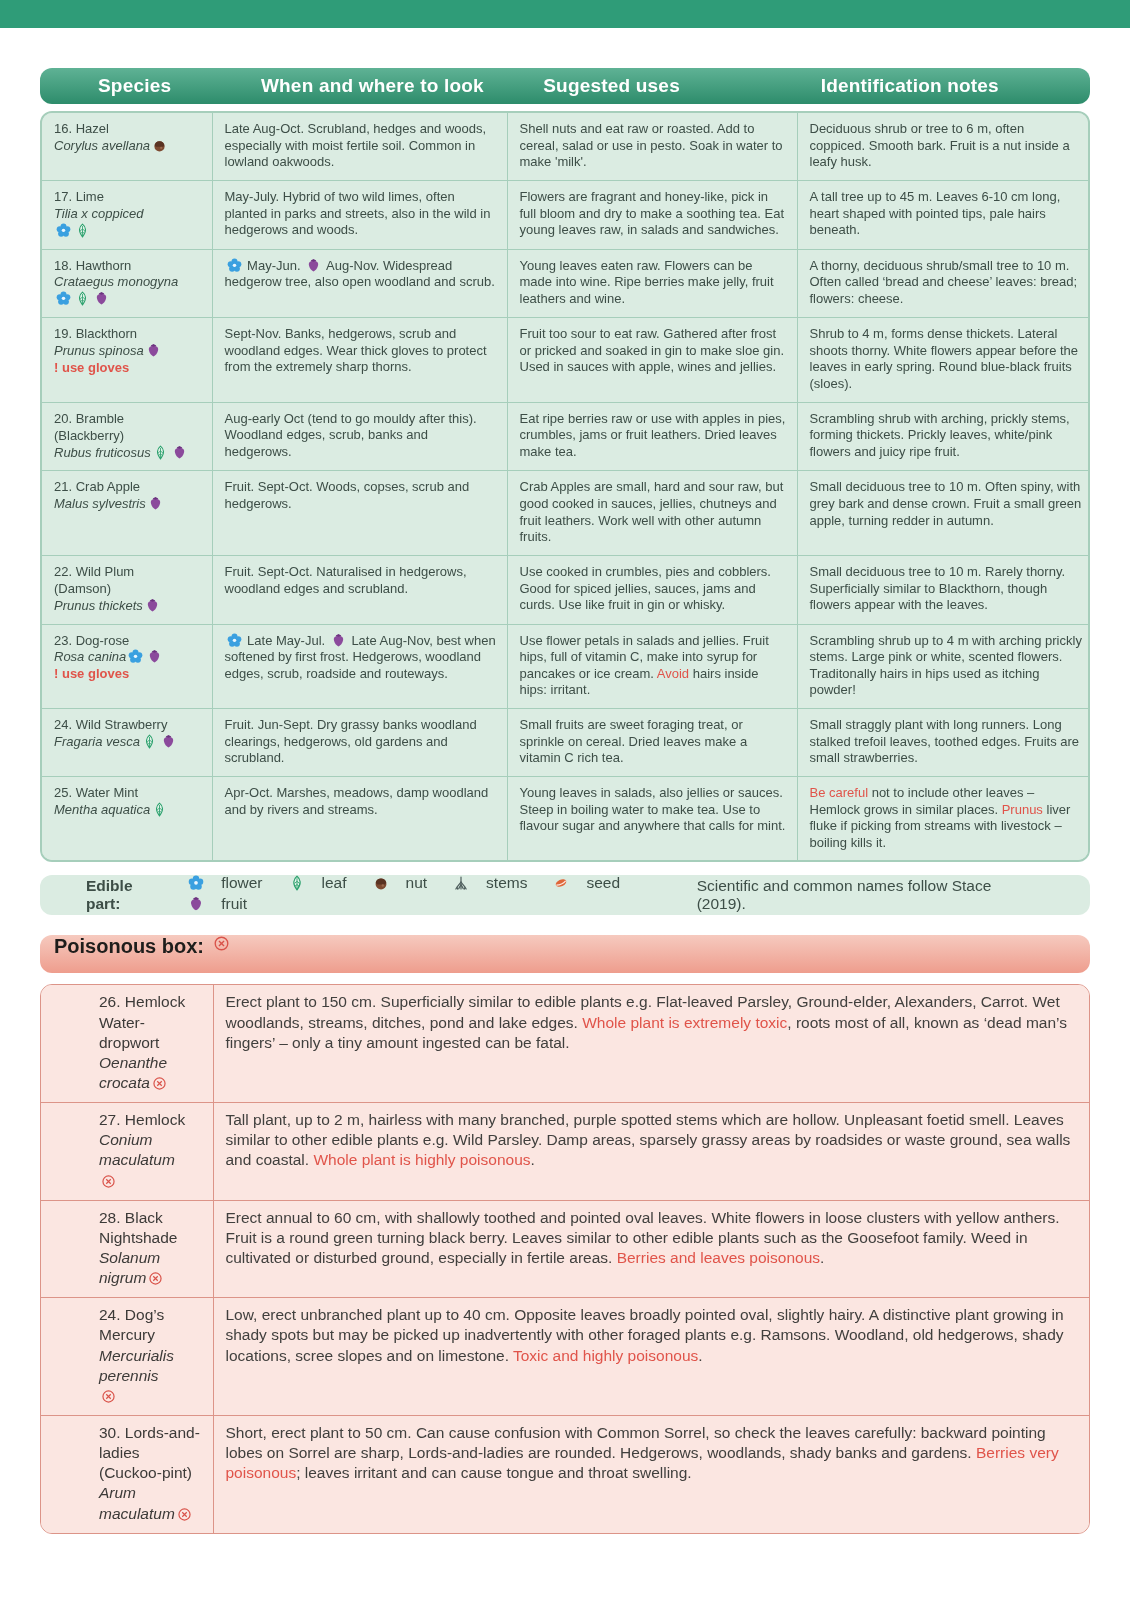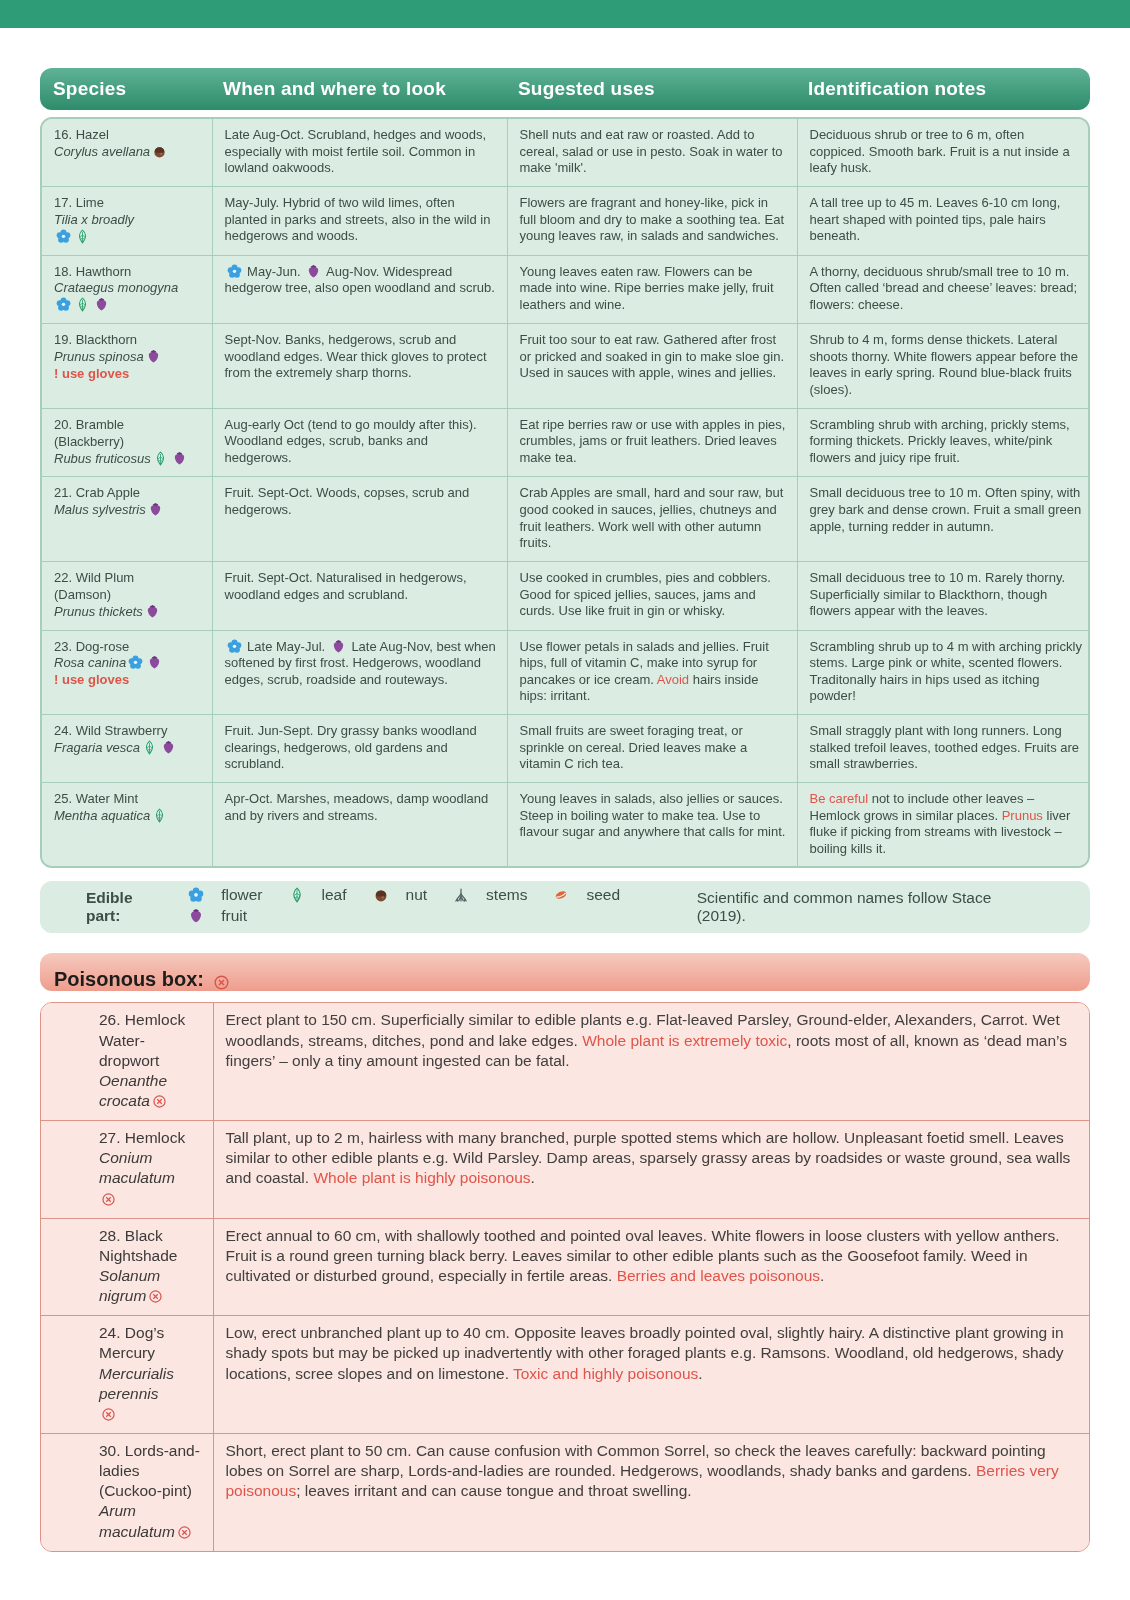--- a/index.html
+++ b/index.html
@@ -5,46 +5,46 @@
   :root{
     --c-topbar:#2f9c78; --c-head1:#5fb295; --c-head2:#2d8c6b;
     --c-cell:#dbece2; --c-border:#a6cebb; --c-text:#3d4e47; --c-red:#e0544a;
     --c-pcell:#fbe6e1; --c-pborder:#dc9488; --c-phead1:#f6cabf; --c-phead2:#ee9d8d;
   }
   *{box-sizing:border-box}
   body{margin:0;width:1130px;height:1600px;background:#ffffff;
        font-family:"Liberation Sans","DejaVu Sans",sans-serif;color:var(--c-text);}
   .topbar{height:28px;background:var(--c-topbar);}
   .page{margin:40px 40px 0;width:1050px;}
-  .thead{display:flex;height:42px;border-radius:12px;align-items:center;margin-bottom:7px;
+  .thead{display:flex;height:36px;border-radius:12px;align-items:center;margin-bottom:7px;
          background:linear-gradient(180deg,var(--c-head1),var(--c-head2));
-         color:#fff;font-size:19px;font-weight:600;letter-spacing:.2px;}
+         color:#fff;font-size:19px;font-weight:600;letter-spacing:.2px;padding-left:45px;}
   .th{padding-left:13px;}
   .th1{width:170px}.th2{width:295px}.th3{width:290px}.th4{width:295px}
 
   .tablewrap{border:2px solid var(--c-border);border-radius:12px;overflow:hidden;background:var(--c-cell);}
   table{border-collapse:collapse;table-layout:fixed;width:100%;}
   td{border:1.4px solid var(--c-border);background:var(--c-cell);
      padding:8px 10px 9px 12px;vertical-align:top;font-size:13px;line-height:1.28;}
   .tbl td:first-child{border-left:0}.tbl td:last-child{border-right:0}
   .tbl tr:first-child td{border-top:0}.tbl tr:last-child td{border-bottom:0}
   .sp-line{line-height:1.3;}
   .it{font-style:italic}
   .red{color:var(--c-red)}
   .b{font-weight:bold}
   .icon{display:inline-block;vertical-align:-3px;margin:0 2px;}
   .icon svg{display:block}
 
-  .legend{margin-top:13px;display:flex;align-items:center;height:52px;background:var(--c-cell);
+  .legend{margin-top:13px;display:flex;align-items:center;height:40px;background:var(--c-cell);
           border-radius:12px;padding:0 16px 0 46px;font-size:15.5px;}
   .leg-label{font-weight:bold;margin-right:20px;}
   .leg-item{margin-right:24px;display:inline-flex;align-items:center;gap:15px;}
   .leg-note{margin-left:auto;padding-right:50px;}
 
-  .poison-header{margin-top:20px;height:38px;border-radius:12px;display:flex;align-items:flex-end;
+  .poison-header{margin-top:20px;height:38px;border-radius:12px;display:flex;align-items:flex-start;
                  padding:0 14px;font-size:19.5px;color:#3c3834;
                  background:linear-gradient(180deg,var(--c-phead1),var(--c-phead2));}
   .pb-bold{font-weight:bold;color:#1e1d1b;margin-right:9px;font-size:20px;}
   .poison-header .icon{margin:0 8px 0 0;}
 
   .pwrap{margin-top:11px;border:1.6px solid var(--c-pborder);border-radius:12px;overflow:hidden;background:var(--c-pcell);}
   .pwrap td{background:var(--c-pcell);border:1px solid var(--c-pborder);
             font-size:15.5px;line-height:1.3;padding:7px 12px 9px;color:#41403e;}
   .pwrap .sp-line{color:#3c3a38;margin-left:46px;}
 </style>
@@ -80,21 +80,21 @@
                     <circle cx="12.3" cy="13.2" r="1.5" fill="#9a6a4e"></circle>
                   </svg></span></div>
             </td>
             <td><span>Late Aug-Oct. Scrubland, hedges and woods, especially with moist fertile soil. Common in lowland oakwoods.</span></td>
             <td><span>Shell nuts and eat raw or roasted. Add to cereal, salad or use in pesto. Soak in water to make 'milk'.</span></td>
             <td><span>Deciduous shrub or tree to 6 m, often coppiced. Smooth bark. Fruit is a nut inside a leafy husk.</span></td>
           </tr>
           <tr>
             <td>
               <div class="sp-line"><span>17. Lime</span></div>
-              <div class="sp-line"><span class="it">Tilia x broadly</span></div>
+              <div class="sp-line"><span class="it">Tilia x coppiced</span></div>
               <div class="sp-line"><span class="icon"><svg width="15" height="15" viewBox="0 0 20 20" xmlns="http://www.w3.org/2000/svg">
                     <g fill="#3aa0e0">
                       <circle cx="10" cy="4.6" r="4"></circle>
                       <circle cx="15.1" cy="8.3" r="4"></circle>
                       <circle cx="13.2" cy="14.4" r="4"></circle>
                       <circle cx="6.8" cy="14.4" r="4"></circle>
                       <circle cx="4.9" cy="8.3" r="4"></circle>
                     </g>
                     <circle cx="10" cy="9.8" r="2.3" fill="#eaf6ff"></circle>
                   </svg></span><span class="icon"><svg width="15" height="15" viewBox="0 0 20 20" xmlns="http://www.w3.org/2000/svg">

